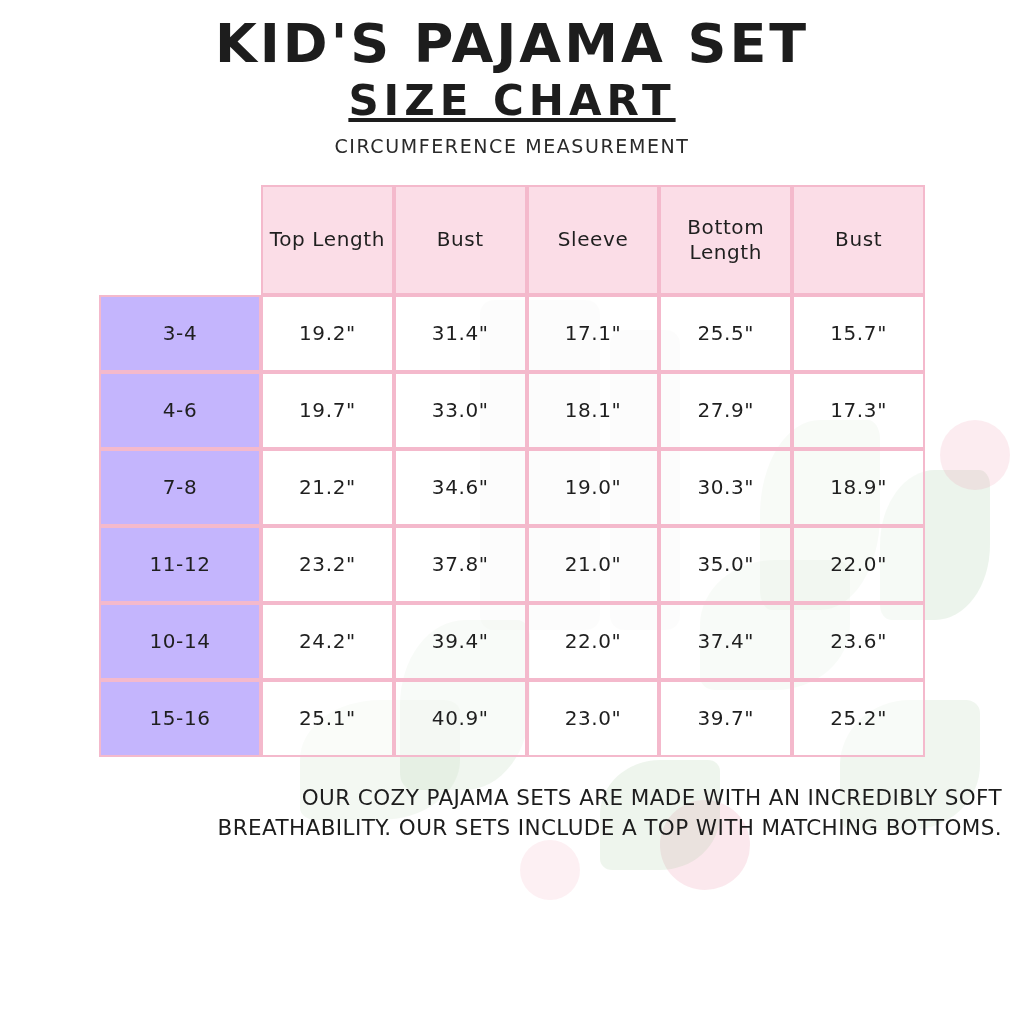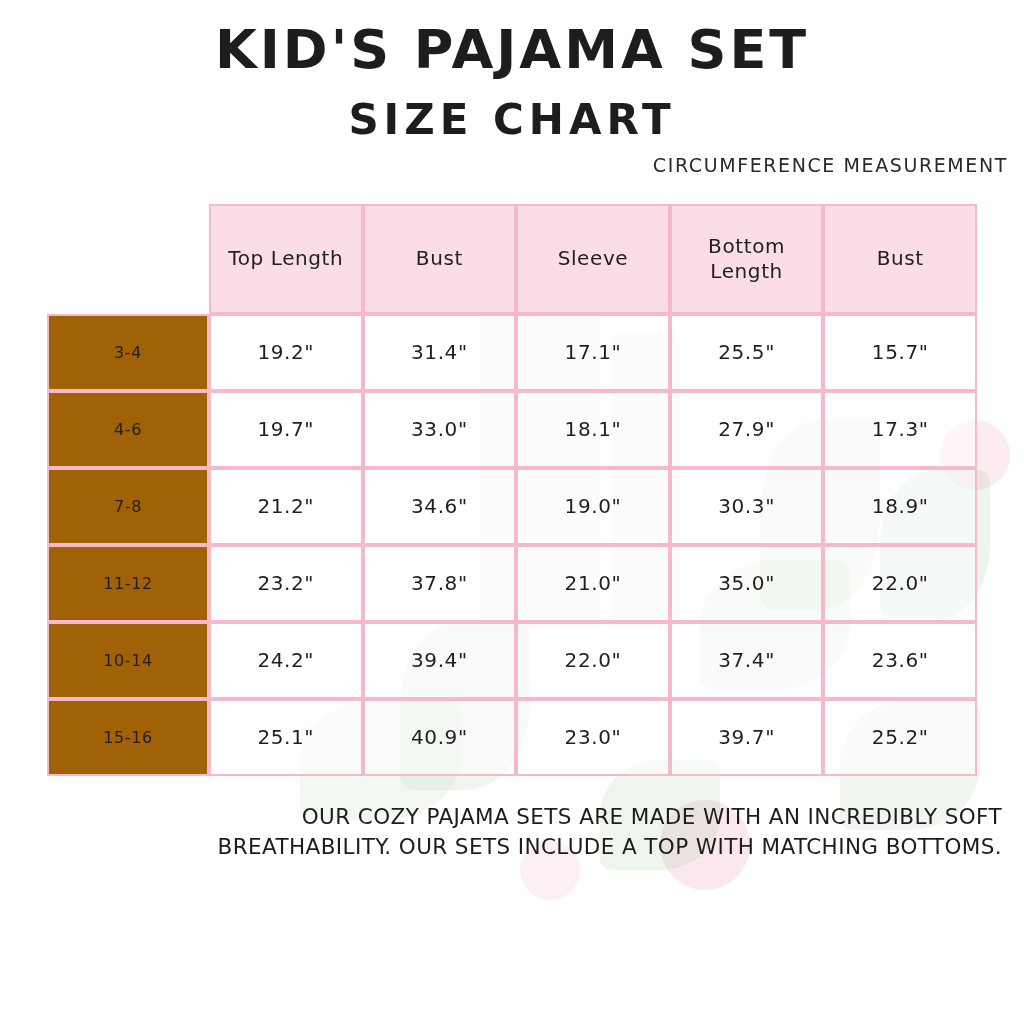--- a/index.html
+++ b/index.html
@@ -50,44 +50,45 @@
   }
 
   
   .title {
     text-align: center;
     font-family: "DejaVu Sans", sans-serif;
     font-weight: bold;
     font-size: 54px;
     letter-spacing: 3px;
     color: #1d1d1d;
-    margin: 22px 0 0 0;
+    margin: 16px 0 0 0;
     line-height: 1.05;
   }
   .subtitle {
     text-align: center;
     font-weight: bold;
     font-size: 42px;
     letter-spacing: 5px;
     color: #1d1d1d;
-    margin: 19px 0 0 0;
+    margin: 6px 0 0 0;
     line-height: 1.05;
+    text-decoration: underline;
   }
   .sub-sub {
-    text-align: right;
+    text-align: center;
     font-size: 19px;
     letter-spacing: 1.6px;
     color: #2a2a2a;
-    margin: 12px 16px 0 0;
+    margin: 12px 0 0 0;
   }
 
   
   .table-wrap {
     margin: 28px auto 0 auto;
-    width: 930px;
+    width: 826px;
   }
   table.size-chart {
     border-collapse: separate;
     border-spacing: 0;
     width: 100%;
     table-layout: fixed;
   }
   table.size-chart td, table.size-chart th {
     border: 2px solid #f4b9cc;
     font-weight: normal;
@@ -102,23 +103,23 @@
     background: transparent;
     width: 160px;
   }
   thead th {
     background: #fbdde7;
     height: 104px;
     line-height: 1.25;
     font-size: 20px;
   }
   tbody th.size-cell {
-    background: #a16207;
+    background: #c4b5fd;
     height: 71px;
-    font-size: 16px;
+    font-size: 20px;
   }
   tbody td {
     background: rgba(255,255,255,0.55);
     height: 71px;
   }
 
   
   .footer {
     margin: 26px auto 0 auto;
     width: 980px;

